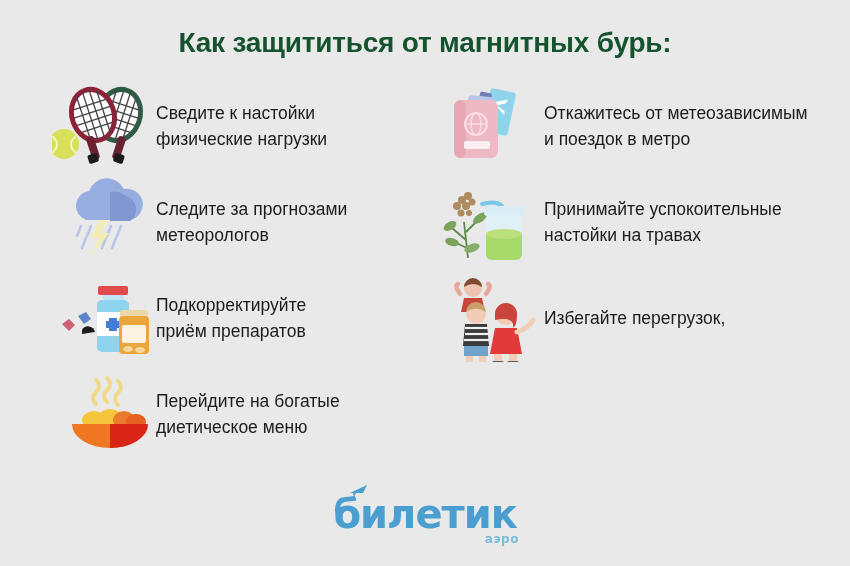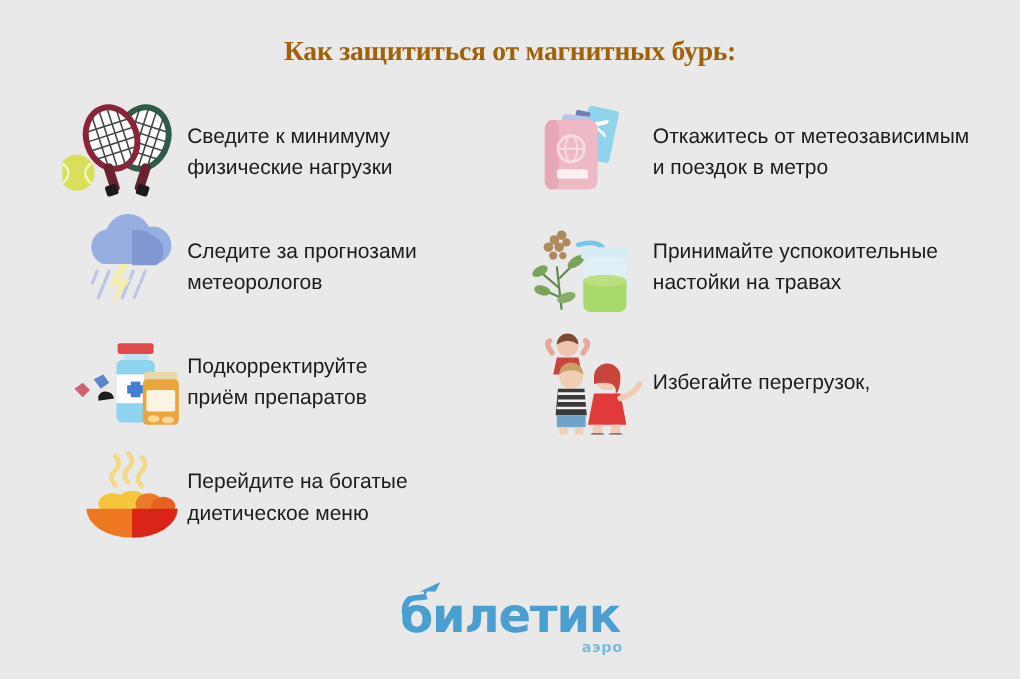--- a/index.html
+++ b/index.html
@@ -18,25 +18,25 @@
     width: 850px;
     height: 566px;
     position: relative;
     background: #e9e9e9;
   }
   .title-block {
     padding-top: 26px;
     text-align: center;
   }
   .title-line {
-    font-family: Liberation Serif, serif;
+    font-family: Liberation Sans, sans-serif;
     font-weight: bold;
-    font-size: 23px;
+    font-size: 28px;
     line-height: 34px;
-    color: #a16207;
+    color: #14532d;
     letter-spacing: -0.2px;
   }
   .columns {
     display: flex;
     margin-top: 18px;
     padding: 0 42px 0 52px;
     box-sizing: border-box;
     width: 850px;
   }
   .col {
@@ -148,21 +148,21 @@
               </g>
               <rect x="23" y="48" width="8" height="24" rx="3" transform="rotate(-18 27 60)" fill="#6b2230"></rect>
               <rect x="22" y="66" width="10" height="9" rx="2" transform="rotate(-18 27 70)" fill="#1b1b1b"></rect>
               <circle cx="-2" cy="56" r="15" fill="#d8e05a"></circle>
               <path d="M-14 48 Q-4 56 -14 65" fill="none" stroke="#f2f6c0" stroke-width="2"></path>
               <path d="M10 48 Q0 56 10 65" fill="none" stroke="#f2f6c0" stroke-width="2"></path>
             </g>
           </svg>
         </div>
         <div class="tip-text">
-          <span class="l">Сведите к минимуму</span>
+          <span class="l">Сведите к настойки</span>
           <span class="l">физические нагрузки</span>
         </div>
       </div>
 
       <div class="tip">
         <div class="tip-icon">
           <svg width="104" height="88" viewBox="0 0 104 88">
             <g transform="translate(12,8)">
               <path d="M22 34 a15 15 0 0 1 3 -29 a19 19 0 0 1 35 -2 a14 14 0 0 1 6 31 z" fill="#97aee0"></path>
               <path d="M46 6 a18 18 0 0 1 16 4 a14 14 0 0 1 4 25 l-20 0 z" fill="#8097d2"></path>

